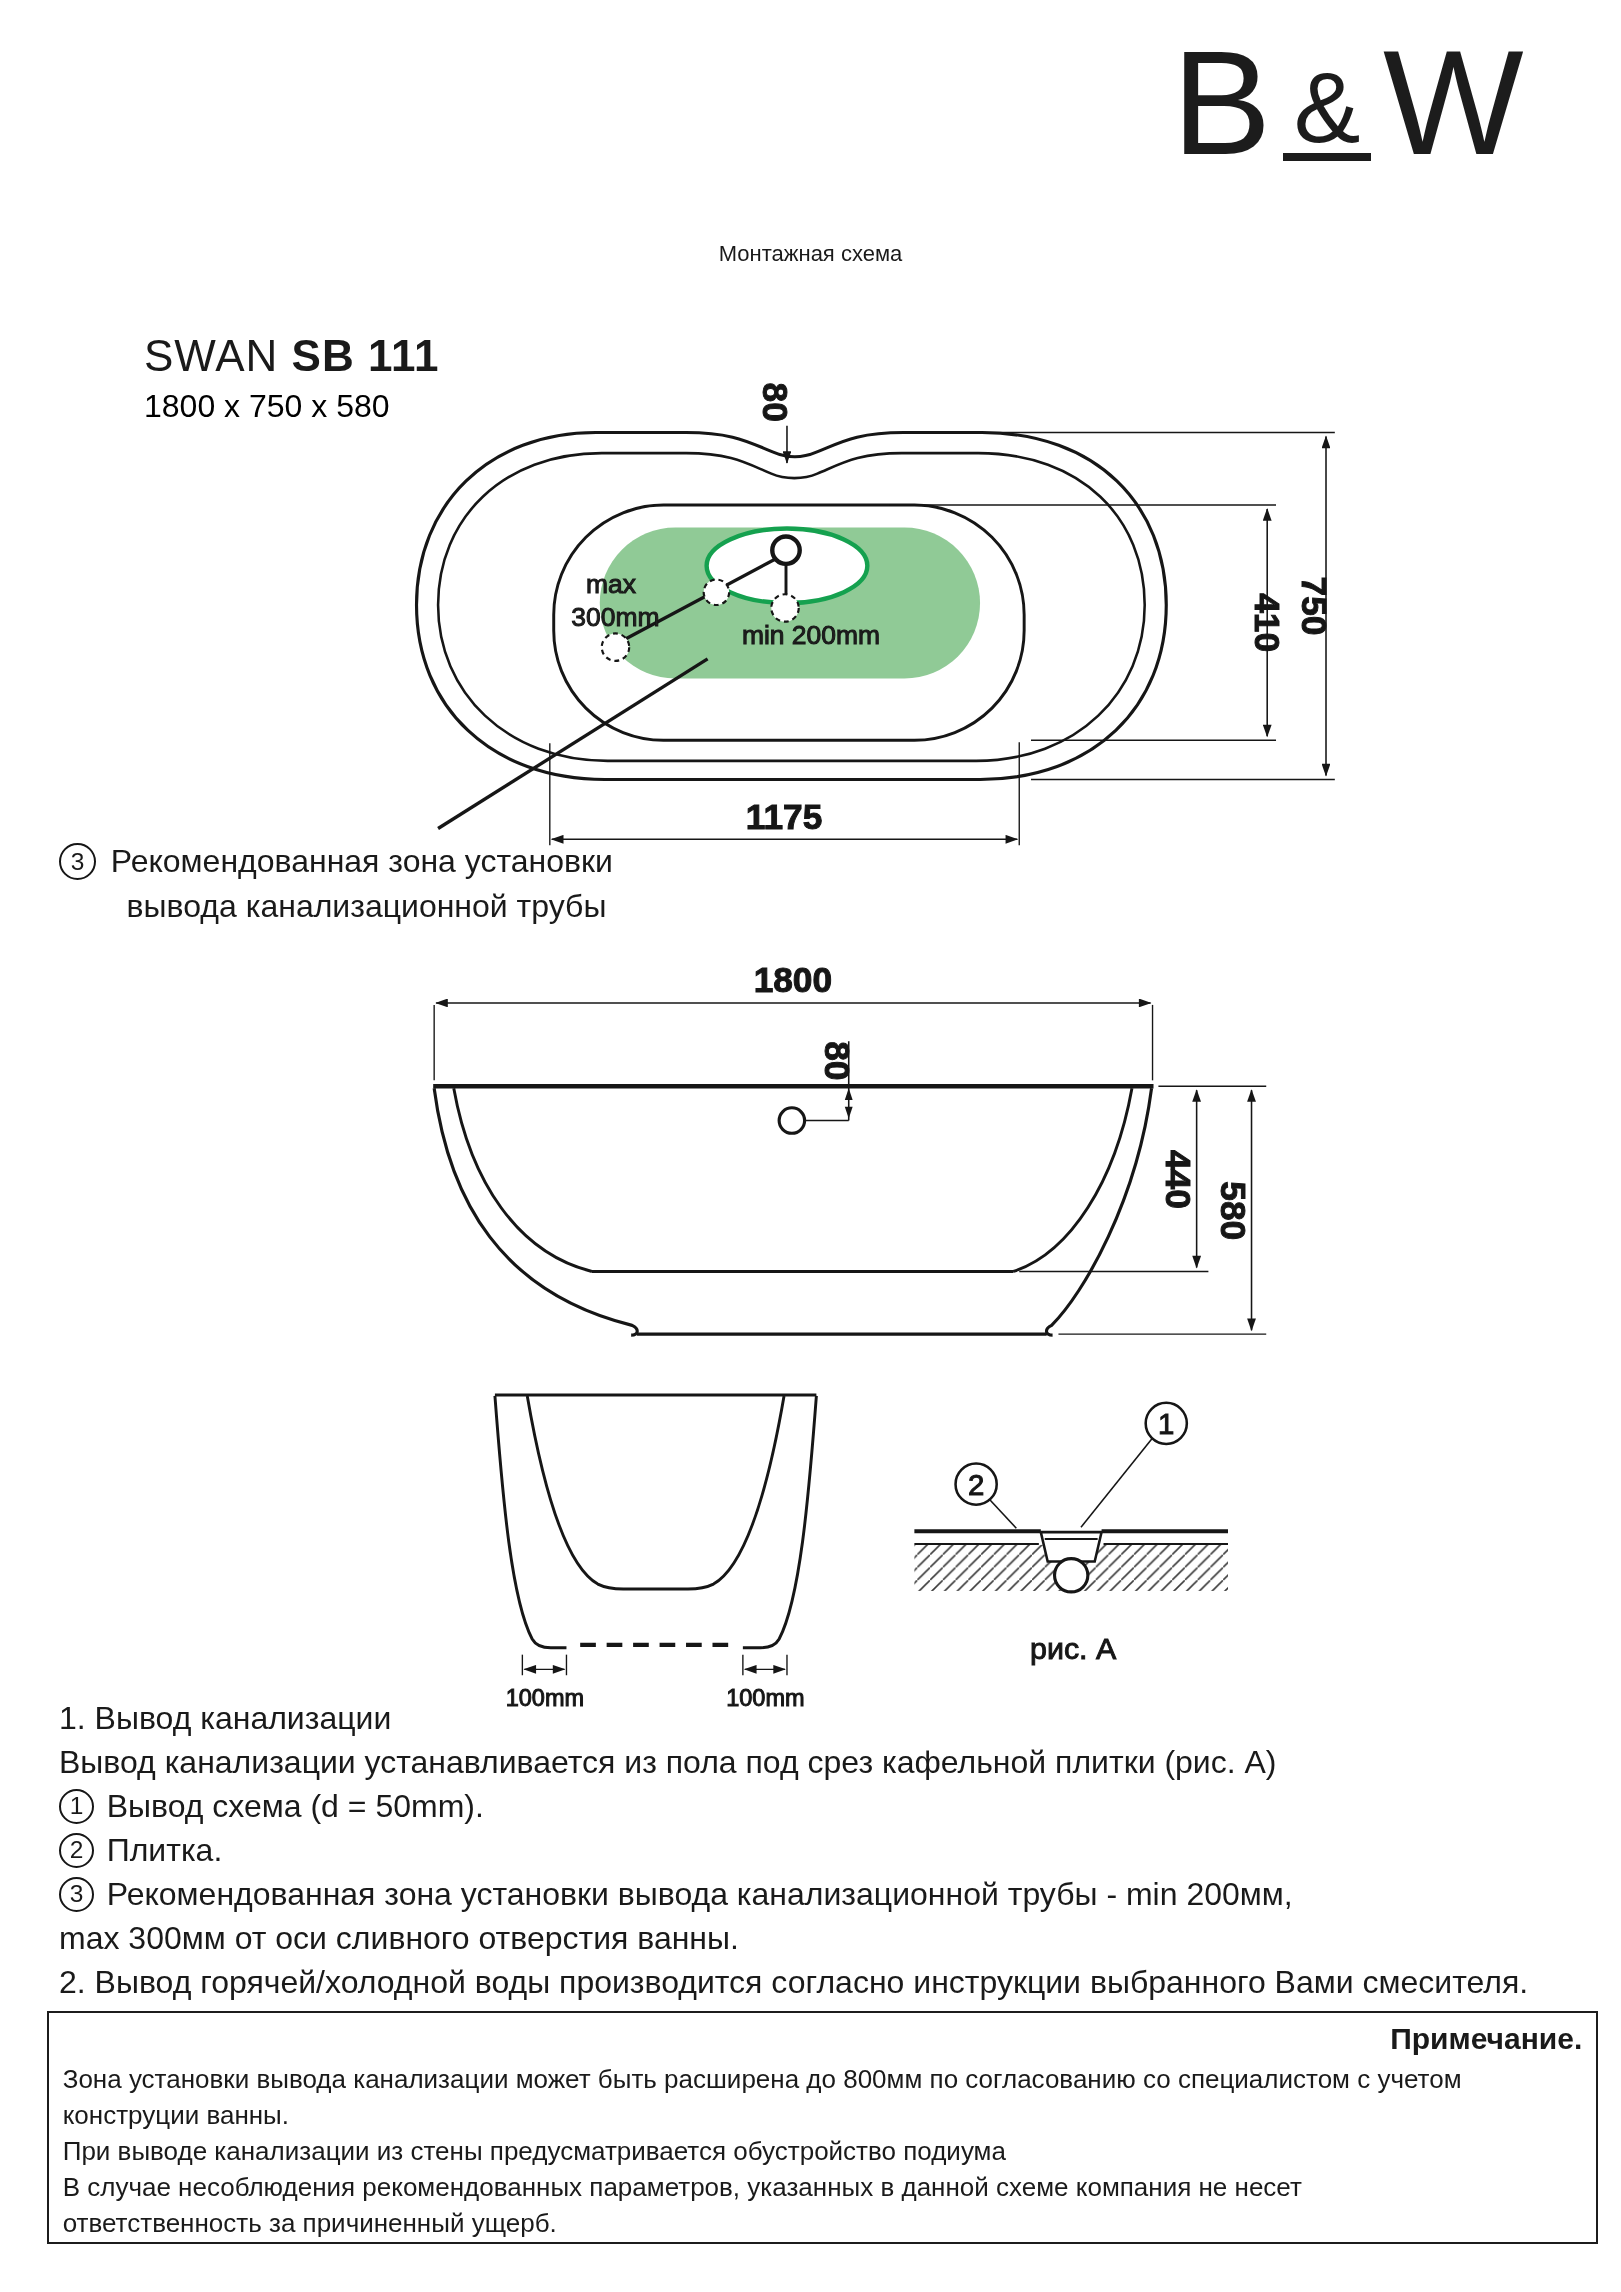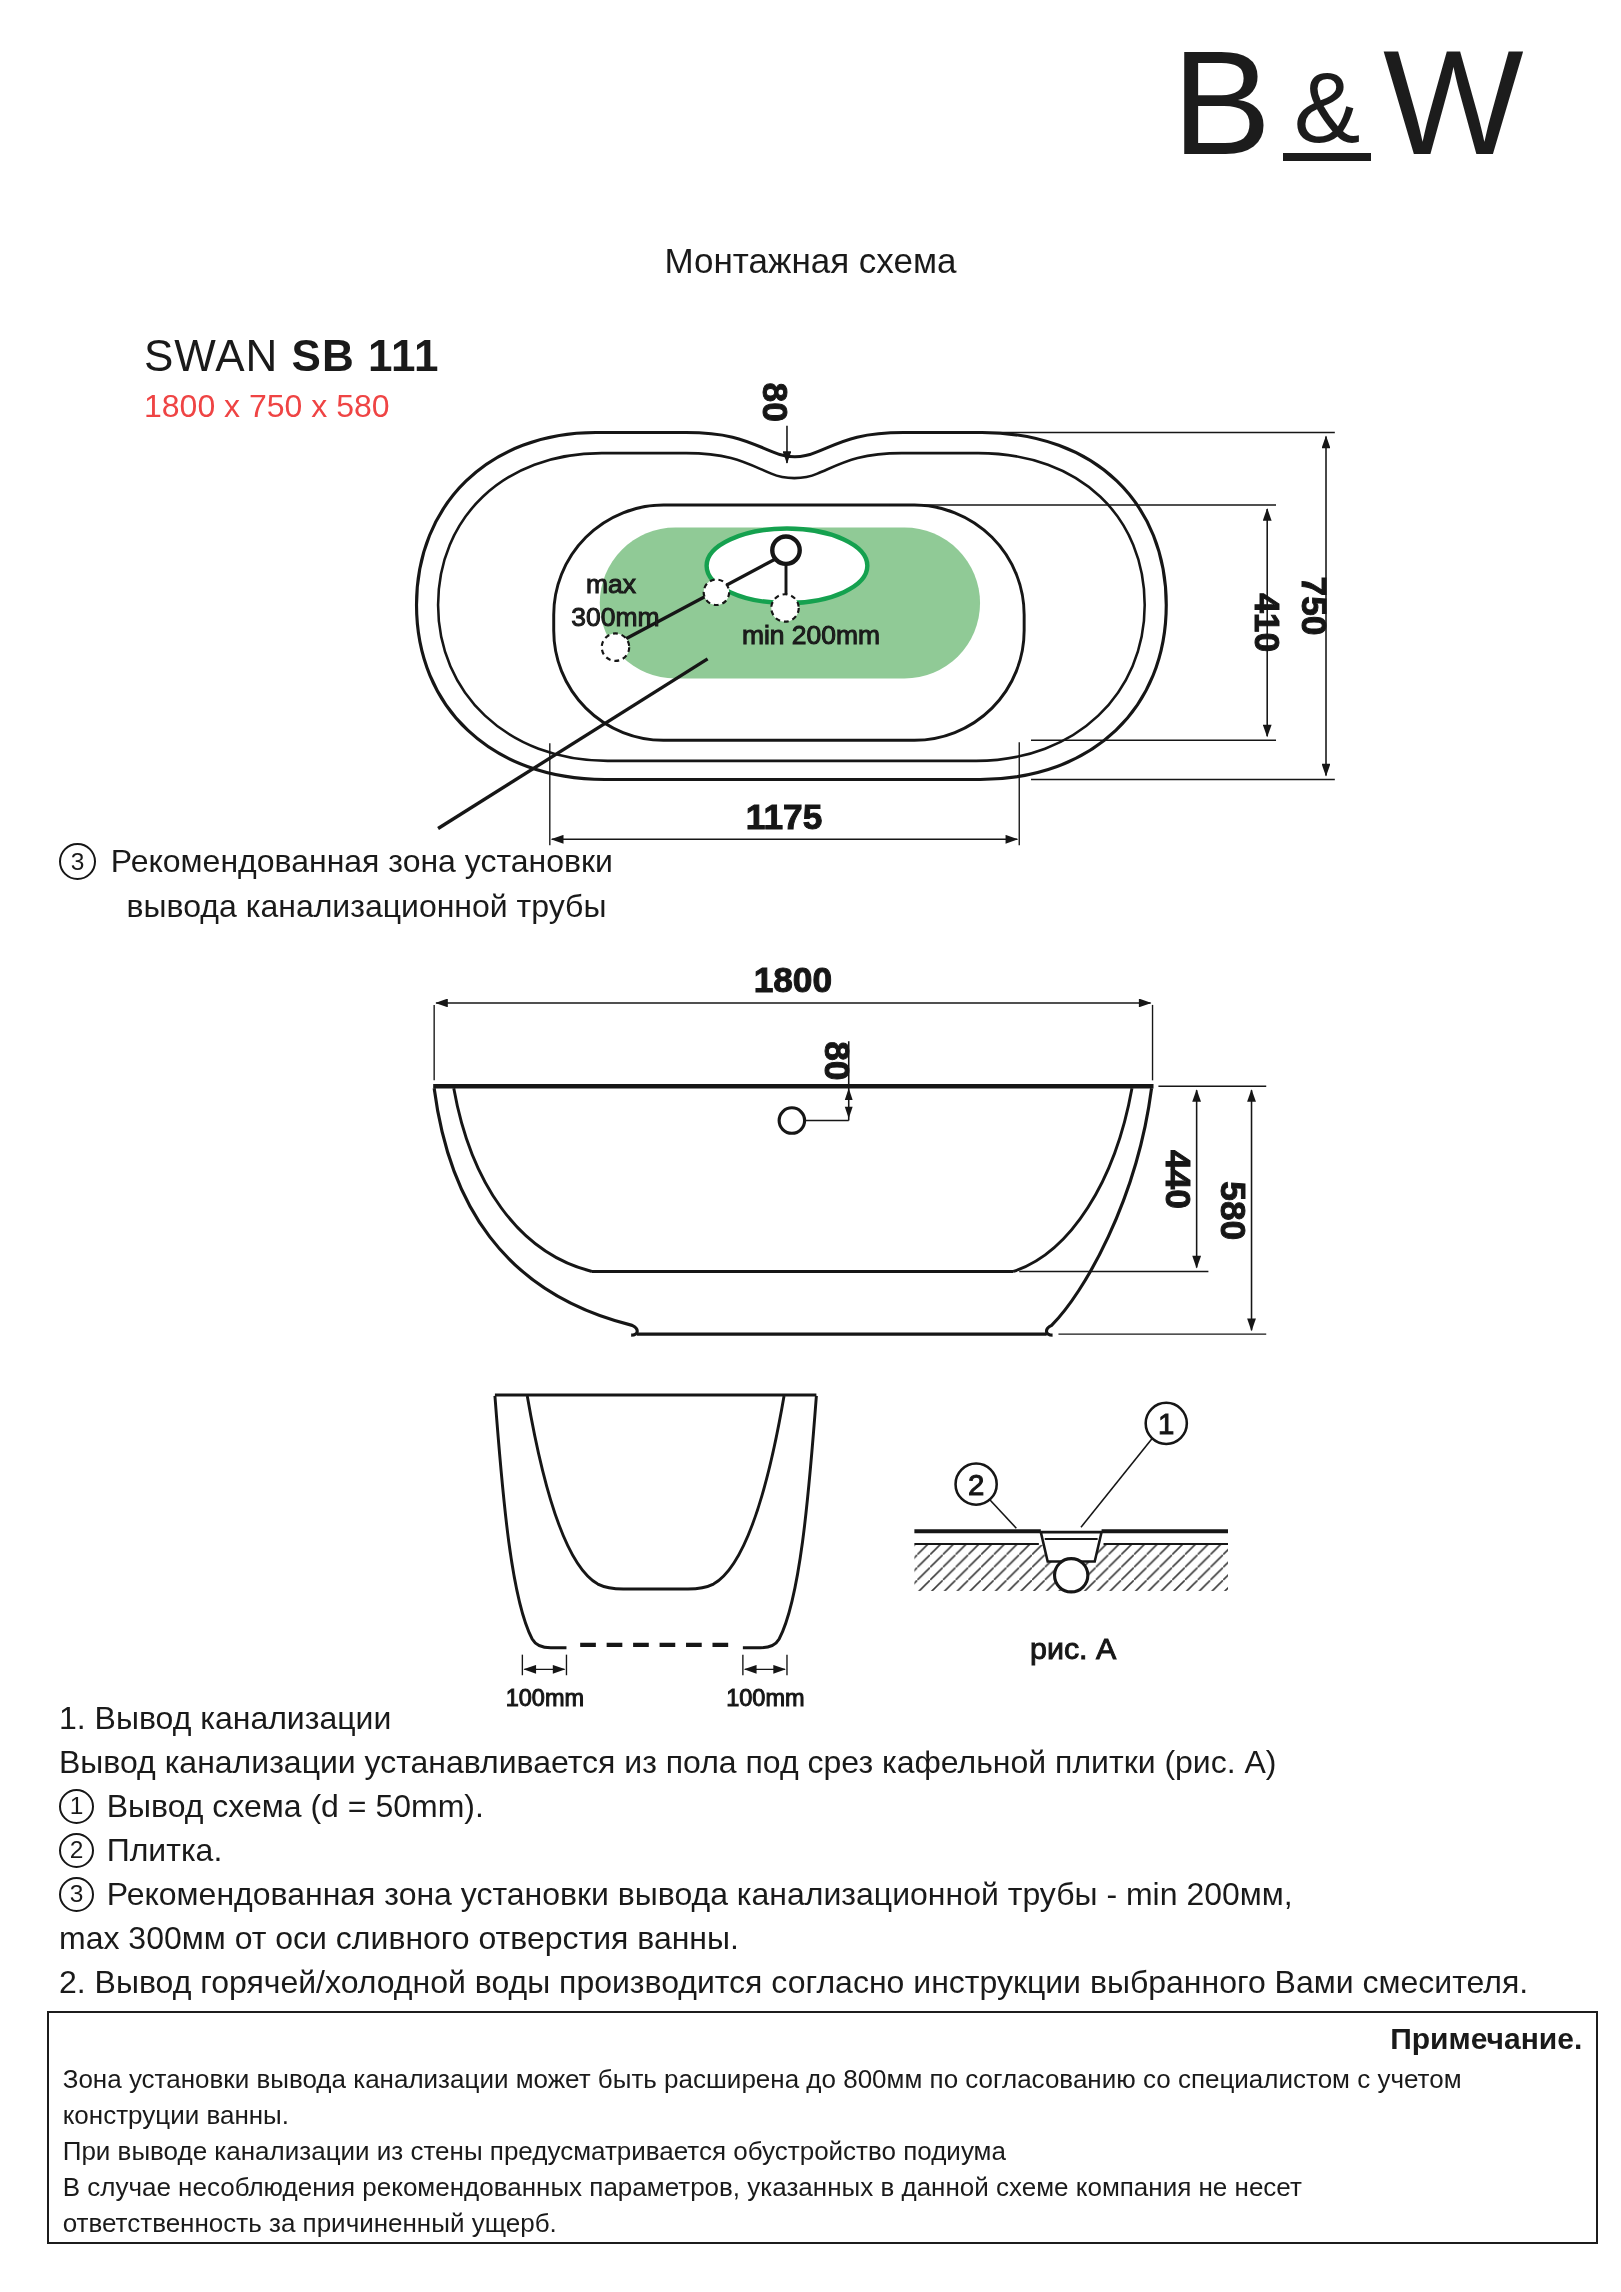--- a/index.html
+++ b/index.html
@@ -6,25 +6,25 @@
   .page{position:relative;width:1621px;height:2293px;background:#ffffff;overflow:hidden;
         font-family:"Liberation Sans",sans-serif;color:#1a1a1a;}
   
   .logo{position:absolute;left:1172px;top:45px;display:flex;align-items:flex-end;gap:11.8px;color:#1c1c1c;}
   .logo .big{font-size:149px;line-height:116px;font-weight:400;letter-spacing:0;}
   .logo .ampcol{display:flex;flex-direction:column;align-items:center;}
   .logo .amp{font-size:100px;line-height:78px;font-weight:400;}
   .logo .ampbar{width:88px;height:7.8px;background:#1c1c1c;margin-top:6.9px;}
   
   .title{position:absolute;left:0;top:241px;width:1621px;text-align:center;
-         font-size:35px;font-weight:500;}
+         font-size:22px;font-weight:500;}
   .product{position:absolute;left:144px;top:331px;}
   .product .line1{font-size:44px;font-weight:400;letter-spacing:1px;}
   .product .line1 b{font-weight:700;}
-  .product .line2{font-size:32px;font-weight:400;margin-top:6.9px;color:#ef4444;}
+  .product .line2{font-size:32px;font-weight:400;margin-top:6.9px;color:#000000;}
   
   .callout{position:absolute;left:59px;top:839px;width:564px;font-size:32px;line-height:45px;}
   .callout .row1{display:flex;align-items:center;gap:14.7px;}
   .callout .c2,.callout .c3{text-align:center;padding-left:51px;}
   .cnum{display:inline-flex;flex:none;width:35px;height:35px;border:2.9px solid #161616;border-radius:50%;
         align-items:center;justify-content:center;font-size:24.5px;font-weight:400;box-sizing:border-box;}
   
   .notes{position:absolute;left:59px;top:1696px;width:1558px;font-size:32px;}
   .notes .row{display:flex;align-items:center;gap:12.7px;height:44px;}
   

